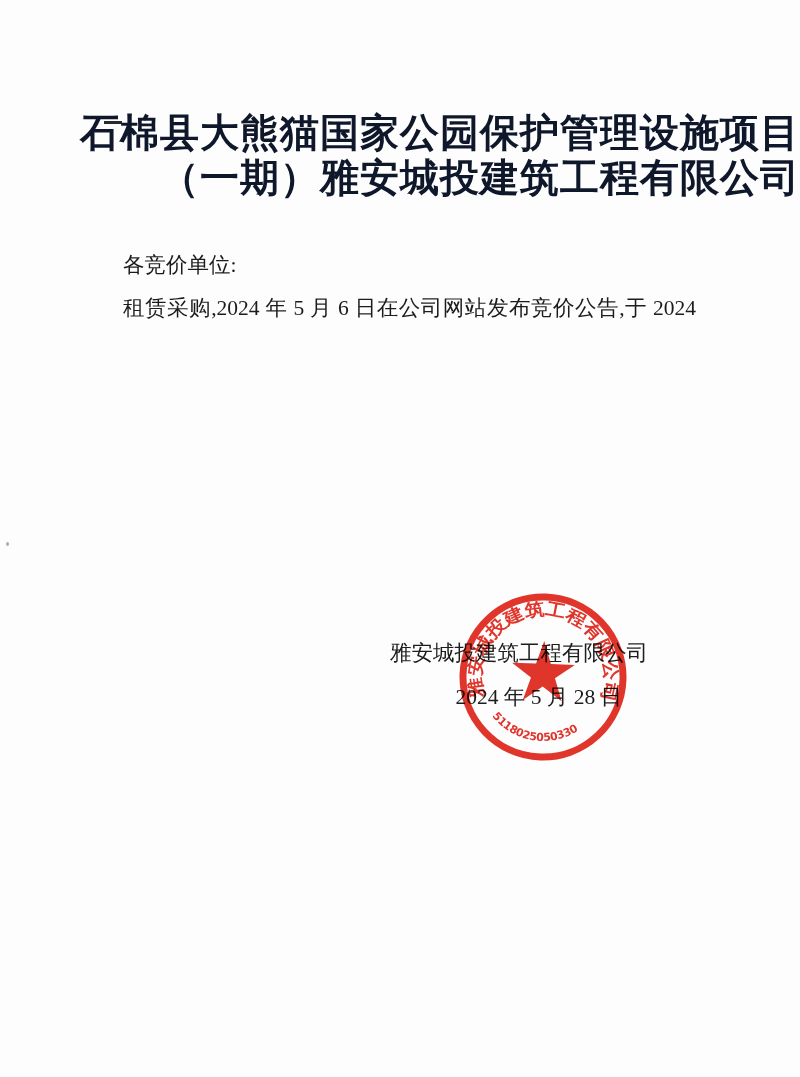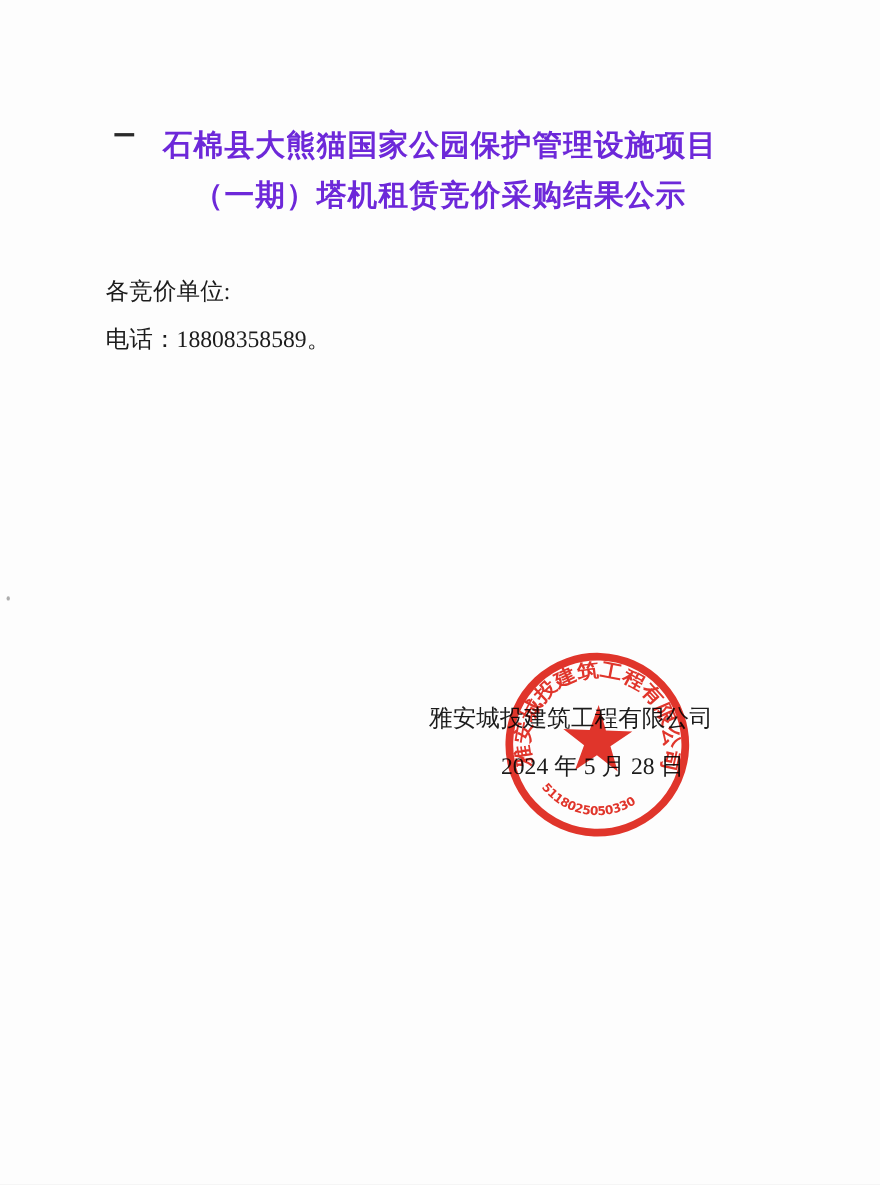--- a/index.html
+++ b/index.html
@@ -34,43 +34,44 @@
     opacity: .7;
   }
 
   
   .doc-title {
     position: absolute;
     top: 110px;
     left: 0;
     width: 100%;
     margin: 0;
-    text-align: center;
+    text-align: right;
     font-family: "DejaVu Sans", "Liberation Sans", sans-serif;
     font-weight: 700;
-    font-size: 27px;
+    font-size: 39px;
     line-height: 45px;
     letter-spacing: 1px;
-    color: #6d28d9;
+    color: #0f172a;
   }
   .doc-title .title-line { display: block; }
 
   
   .body-text {
     position: absolute;
     top: 244px;
     left: 96px;
     width: 600px;
     font-size: 21.5px;
     color: #1c1c1c;
   }
   .body-text .line {
     height: 43px;
     line-height: 43px;
     white-space: nowrap;
+    margin-left: 27px;
   }
   .body-text .line.justified {
     white-space: normal;
     text-align: justify;
     text-align-last: justify;
   }
   .body-text .line.indent {
     padding-left: 43px;
   }
   .body-text .line.indent.justified {
@@ -122,28 +123,28 @@
 </head>
 <body>
 
 <div class="page">
 
   <div class="artifact-dash"></div>
   <div class="artifact-dot"></div>
 
   <h1 class="doc-title">
     <span class="title-line">石棉县大熊猫国家公园保护管理设施项目</span>
-    <span class="title-line">（一期）塔机租赁竞价采购结果公示</span>
+    <span class="title-line">（一期）雅安城投建筑工程有限公司</span>
   </h1>
 
   <div class="body-text">
     <div class="line">各竞价单位:</div>
 
+    <div class="line justified">租赁采购,2024 年 5 月 6 日在公司网站发布竞价公告,于 2024</div>
 
-    <div class="line">电话：18808358589。</div>
   </div>
 
   <div class="sig-company">雅安城投建筑工程有限公司</div>
   <div class="sig-date">2024 年 5 月 28 日</div>
 
   <div class="seal">
     <svg viewBox="0 0 190 190" width="190" height="190">
       <defs>
         <path id="arcTop" d="M 36.7 116.2 A 62 62 0 1 1 153.3 116.2"></path>
         <path id="arcBottom" d="M 43.2 132.6 A 64 64 0 0 0 146.8 132.6"></path>

